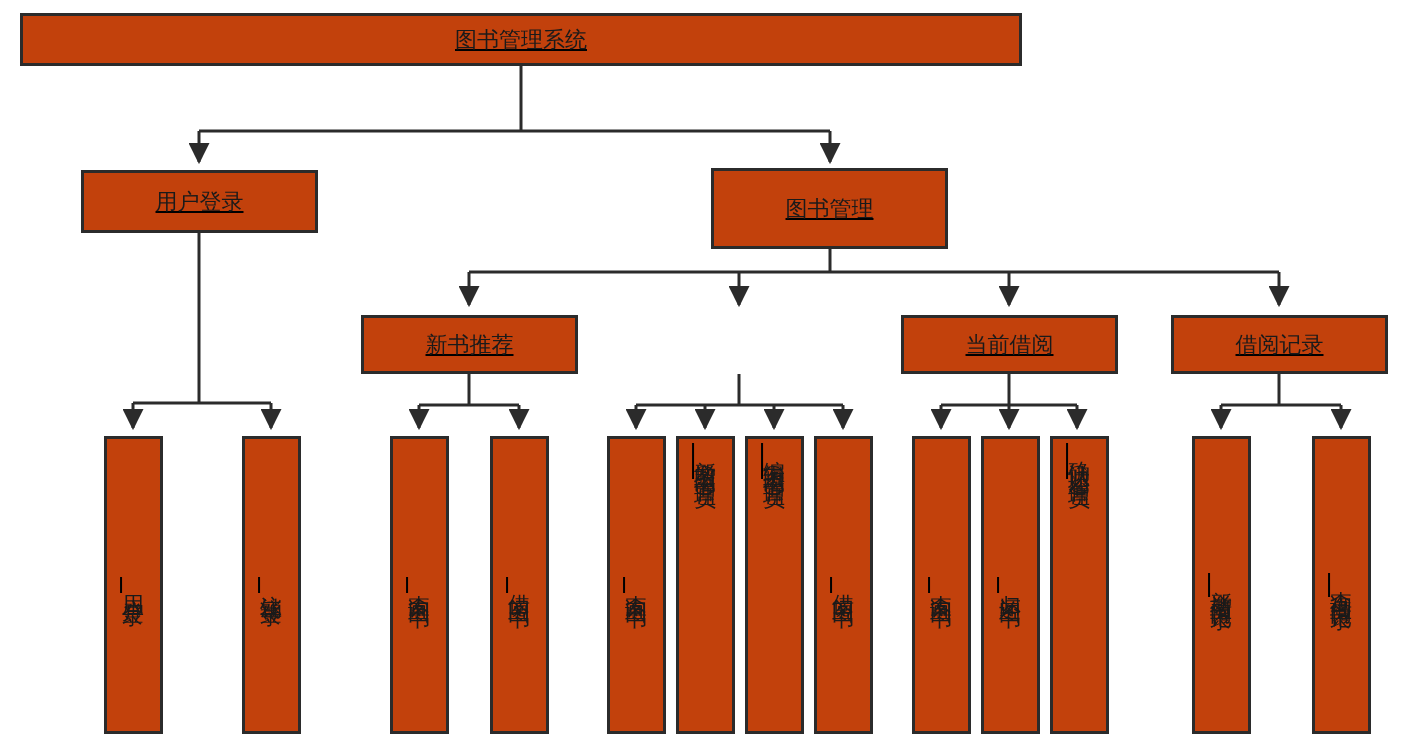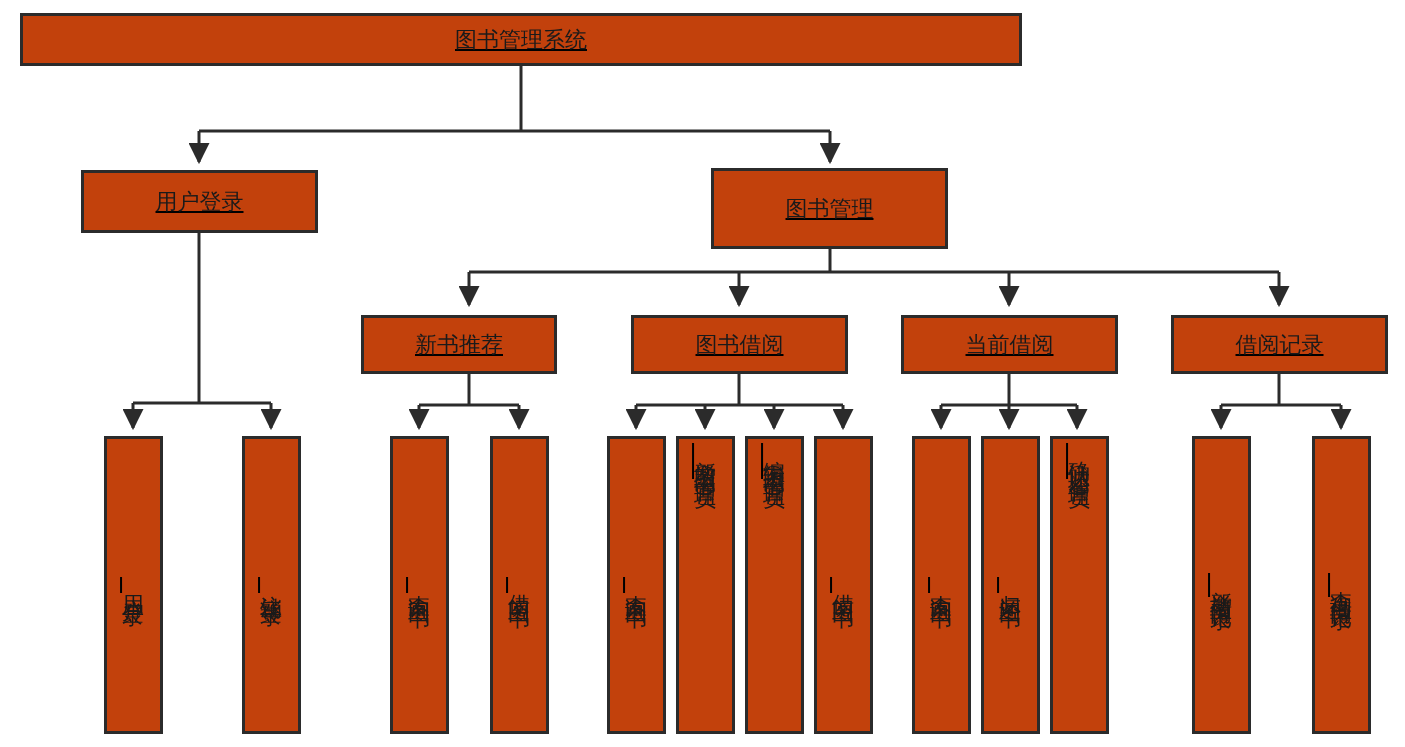--- a/index.html
+++ b/index.html
@@ -79,25 +79,22 @@
     <span class="label">图书管理系统</span>
   </div>
 
   <div class="node h" style="left:81px;top:170px;width:237px;height:63px;">
     <span class="label">用户登录</span>
   </div>
   <div class="node h" style="left:711px;top:168px;width:237px;height:81px;">
     <span class="label">图书管理</span>
   </div>
 
-  <div class="node h" style="left:361px;top:315px;width:196px;height:59px;text-align:center;">
+  <div class="node h" style="left:361px;top:315px;width:217px;height:59px;text-align:center;">
     <span class="label">新书推荐</span>
-  </div>
-  <div class="node h" style="left:631px;top:315px;width:217px;height:59px;">
-    <span class="label">图书借阅</span>
   </div>
   <div class="node h" style="left:1171px;top:315px;width:217px;height:59px;">
     <span class="label">借阅记录</span>
   </div>
   <div class="node h" style="left:901px;top:315px;width:217px;height:59px;">
     <span class="label">当前借阅</span>
   </div>
 
   <div class="node v mid" style="left:104px;top:436px;width:59px;height:298px;">
     <span class="label">用户登录</span>

